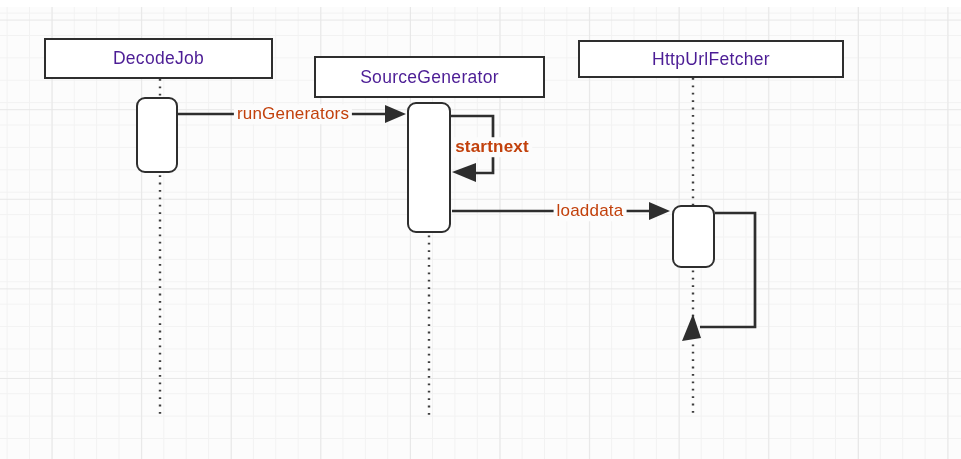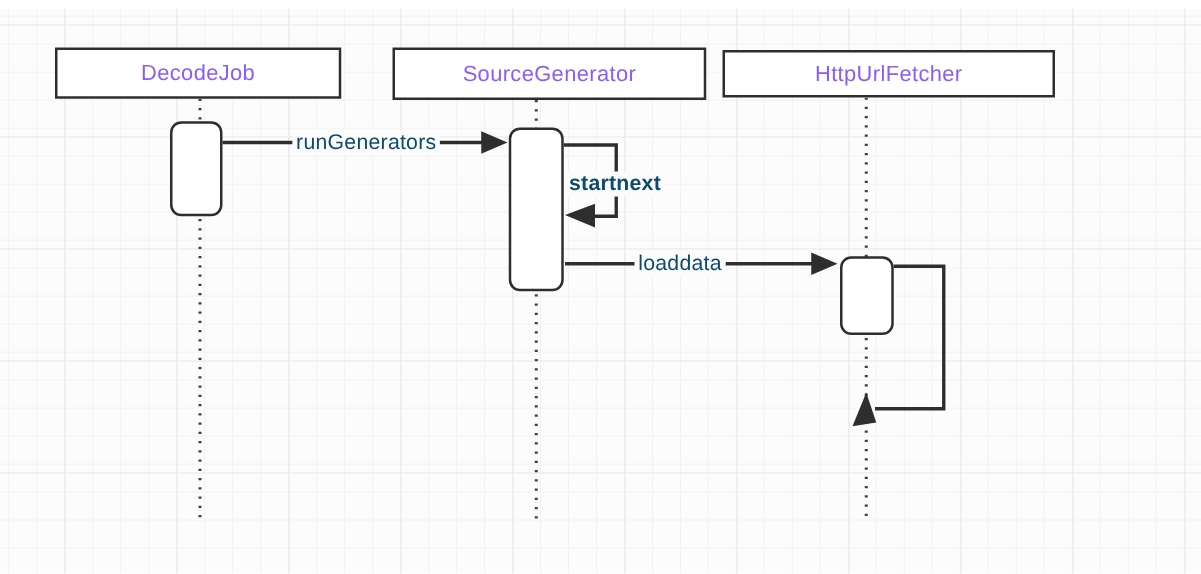--- a/index.html
+++ b/index.html
@@ -36,53 +36,53 @@
   }
   .participant {
     position: absolute;
     box-sizing: border-box;
     background: #ffffff;
     border: 2.6px solid #2e2e2e;
     display: flex;
     align-items: center;
     justify-content: center;
     font-size: 17.5px;
-    color: #8b5cf6;
+    color: #4c1d95;
     letter-spacing: 0.3px;
   }
   .activation {
     position: absolute;
     box-sizing: border-box;
     background: #ffffff;
     border: 2.5px solid #2e2e2e;
     border-radius: 9px;
   }
   .msg-label {
     position: absolute;
     transform: translate(-50%, -50%);
     white-space: nowrap;
     font-size: 17px;
-    color: #0c4a6e;
+    color: #c2410c;
     background: #fcfcfc;
     padding: 0 3px;
     line-height: 1.15;
     letter-spacing: 0.2px;
   }
   
   #p-decodejob        { left: 44px;  top: 38px; width: 229px; height: 41px; }
-  #p-sourcegenerator  { left: 314px; top: 38px; width: 251px; height: 42px; justify-content: center; }
+  #p-sourcegenerator  { left: 314px; top: 56px; width: 231px; height: 42px; justify-content: center; }
   #p-httpurlfetcher   { left: 578px; top: 40px; width: 266px; height: 38px; }
   
   #a-decodejob        { left: 136px; top: 97px;  width: 42px; height: 76px; }
   #a-sourcegenerator  { left: 407px; top: 102px; width: 44px; height: 131px; }
   #a-httpurlfetcher   { left: 672px; top: 205px; width: 43px; height: 63px; }
   
   #m-rungenerators          { left: 293px; top: 114px; }
   #m-startnext              { left: 492px; top: 147px; font-weight: bold; }
-  #m-loaddata               { left: 544px; top: 211px; }
+  #m-loaddata               { left: 590px; top: 211px; }
   #m-loaddatawithredirects  { left: 757px; top: 285px; }
 </style>
 </head>
 <body>
 
 <div class="canvas">
   <div class="top-strip"></div>
 
   <svg class="wires" viewBox="0 0 961 459">
 

